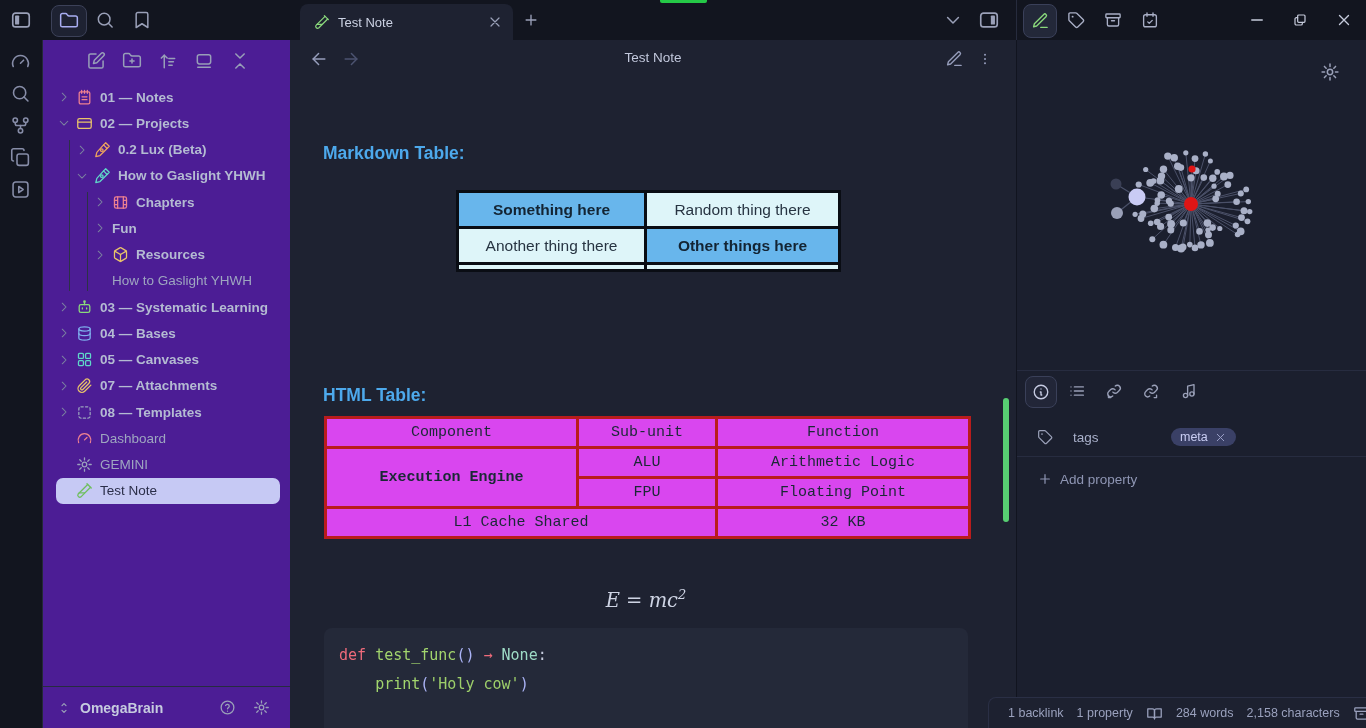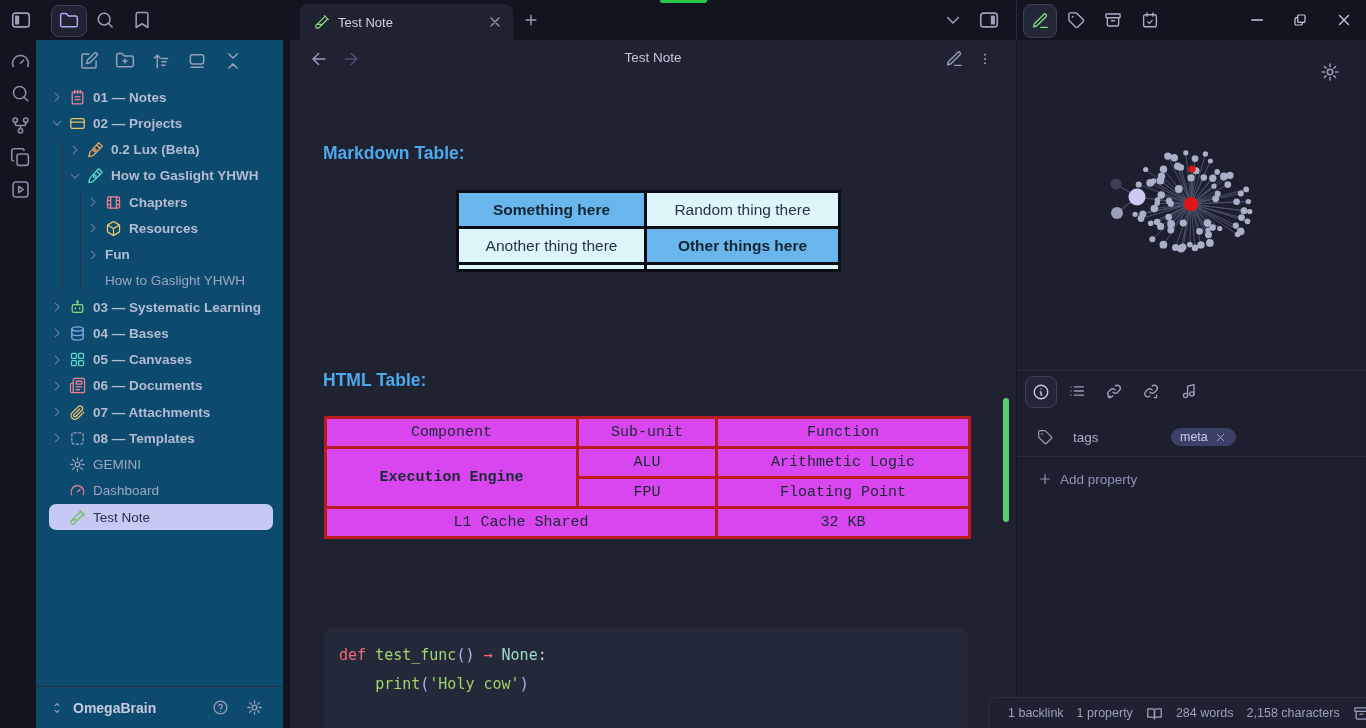--- a/index.html
+++ b/index.html
@@ -24,21 +24,21 @@
   .tb-divider{position:absolute;left:1016px;top:0;width:1px;height:40px;background:#262b3d;}
   .rp-btn{position:absolute;top:4px;width:32px;height:32px;border-radius:8px;display:flex;align-items:center;justify-content:center;color:#a9afc6;}
   .rp-btn.active{border:1px solid #3a4059;background:#232839;color:#8ad97c;}
   .winctl{color:#c6cbdc}
 
   
   .ribbon{position:absolute;left:0;top:40px;width:43px;height:688px;background:#12151f;border-right:1px solid #232838;box-sizing:border-box;}
   .ribbon .icon{position:absolute;left:10px;width:21px;height:21px;color:#878da8;}
 
   
-  .explorer{position:absolute;left:36px;top:40px;width:247px;height:688px;background:#0c4a6e;}
+  .explorer{position:absolute;left:43px;top:40px;width:247px;height:688px;background:#4c1d95;}
   .exp-toolbar .icon{position:absolute;top:11px;width:20px;height:20px;color:#989fb8;}
   .tree{position:absolute;left:0;top:44px;right:0;}
   .tree-row{position:relative;height:26.25px;display:flex;align-items:center;margin:0 10px 0 13px;border-radius:7px;cursor:default;}
   .tree-row .tree-chevron{width:14px;height:14px;color:#7c83a0;margin-right:5px;}
   .tree-row .tree-spacer{width:19px;flex:0 0 auto;}
   .tree-row .tree-icon{width:17px;height:17px;margin-right:7px;}
   .tree-label{font-size:13.5px;color:#9ea6c0;white-space:nowrap;overflow:hidden;}
   .tree-row.bold .tree-label{font-weight:700;color:#b4bbd2;}
   .tree-row.selected{background:#c6c9f4;}
   .tree-row.selected .tree-label{color:#2b2e49;font-weight:400;}
@@ -361,36 +361,36 @@
             </svg>
           </span>
           <span class="tree-label">Chapters</span>
         </div>
         <div class="tree-row bold" style="padding-left:37px">
       <span class="icon tree-chevron">
             <svg viewBox="0 0 24 24" fill="none" stroke="currentColor" stroke-width="1.8" stroke-linecap="round" stroke-linejoin="round">
               <path d="m9 5.5 6.5 6.5L9 18.5"></path>
             </svg>
           </span>
+          <span class="tree-label">Fun</span>
+        </div>
+        <div class="tree-row bold" style="padding-left:37px">
+      <span class="icon tree-chevron">
+            <svg viewBox="0 0 24 24" fill="none" stroke="currentColor" stroke-width="1.8" stroke-linecap="round" stroke-linejoin="round">
+              <path d="m9 5.5 6.5 6.5L9 18.5"></path>
+            </svg>
+          </span>
           <span class="icon tree-icon" style="color:#e9c46a">
             <svg viewBox="0 0 24 24" fill="none" stroke="currentColor" stroke-width="1.8" stroke-linecap="round" stroke-linejoin="round">
               <path d="M20.5 8.2a2 2 0 0 0-1-1.7l-6.5-3.8a2 2 0 0 0-2 0L4.5 6.5a2 2 0 0 0-1 1.7v7.6a2 2 0 0 0 1 1.7l6.5 3.8a2 2 0 0 0 2 0l6.5-3.8a2 2 0 0 0 1-1.7Z"></path>
               <path d="m3.8 7.3 8.2 4.7 8.2-4.7"></path>
               <path d="M12 22V12"></path>
             </svg>
           </span>
           <span class="tree-label">Resources</span>
-        </div>
-        <div class="tree-row bold" style="padding-left:37px">
-      <span class="icon tree-chevron">
-            <svg viewBox="0 0 24 24" fill="none" stroke="currentColor" stroke-width="1.8" stroke-linecap="round" stroke-linejoin="round">
-              <path d="m9 5.5 6.5 6.5L9 18.5"></path>
-            </svg>
-          </span>
-          <span class="tree-label">Fun</span>
         </div>
         <div class="tree-row" style="padding-left:37px">
       <span class="tree-spacer"></span>
           <span class="tree-label">How to Gaslight YHWH</span>
         </div>
         <div class="tree-row bold" style="padding-left:1px">
       <span class="icon tree-chevron">
             <svg viewBox="0 0 24 24" fill="none" stroke="currentColor" stroke-width="1.8" stroke-linecap="round" stroke-linejoin="round">
               <path d="m9 5.5 6.5 6.5L9 18.5"></path>
             </svg>
@@ -435,73 +435,59 @@
             </svg>
           </span>
           <span class="tree-label">05 — Canvases</span>
         </div>
         <div class="tree-row bold" style="padding-left:1px">
       <span class="icon tree-chevron">
             <svg viewBox="0 0 24 24" fill="none" stroke="currentColor" stroke-width="1.8" stroke-linecap="round" stroke-linejoin="round">
               <path d="m9 5.5 6.5 6.5L9 18.5"></path>
             </svg>
           </span>
+          <span class="icon tree-icon" style="color:#e9c46a">
+            <svg viewBox="0 0 24 24" fill="none" stroke="currentColor" stroke-width="1.8" stroke-linecap="round" stroke-linejoin="round">
+              <path d="m21 11.5-8.7 8.7a5.5 5.5 0 0 1-7.8-7.8l8.7-8.7a3.7 3.7 0 0 1 5.2 5.2l-8.8 8.7a1.8 1.8 0 0 1-2.6-2.6l8.1-8"></path>
+            </svg>
+          </span>
+          <span class="tree-label">07 — Attachments</span>
+        </div>
+        <div class="tree-row bold" style="padding-left:1px">
+      <span class="icon tree-chevron">
+            <svg viewBox="0 0 24 24" fill="none" stroke="currentColor" stroke-width="1.8" stroke-linecap="round" stroke-linejoin="round">
+              <path d="m9 5.5 6.5 6.5L9 18.5"></path>
+            </svg>
+          </span>
+          <span class="icon tree-icon" style="color:#9aa2bd">
+            <svg viewBox="0 0 24 24" fill="none" stroke="currentColor" stroke-width="1.8" stroke-linecap="round" stroke-linejoin="round">
+              <rect x="4" y="4" width="16" height="16" rx="3" stroke-dasharray="3.2 3.2"></rect>
+            </svg>
+          </span>
+          <span class="tree-label">08 — Templates</span>
+        </div>
+        <div class="tree-row" style="padding-left:1px">
+      <span class="tree-spacer"></span>
           <span class="icon tree-icon" style="color:#ee8090">
             <svg viewBox="0 0 24 24" fill="none" stroke="currentColor" stroke-width="1.8" stroke-linecap="round" stroke-linejoin="round">
-              <path d="M4 22h16a2 2 0 0 0 2-2V4a2 2 0 0 0-2-2H8a2 2 0 0 0-2 2v16a2 2 0 0 1-2 2Zm0 0a2 2 0 0 1-2-2v-9c0-1.1.9-2 2-2h2"></path>
-              <path d="M18 14h-8M15 18h-5M10 6h8v4h-8Z"></path>
-            </svg>
-          </span>
-          <span class="tree-label">06 — Documents</span>
-        </div>
-        <div class="tree-row bold" style="padding-left:1px">
-      <span class="icon tree-chevron">
-            <svg viewBox="0 0 24 24" fill="none" stroke="currentColor" stroke-width="1.8" stroke-linecap="round" stroke-linejoin="round">
-              <path d="m9 5.5 6.5 6.5L9 18.5"></path>
-            </svg>
-          </span>
-          <span class="icon tree-icon" style="color:#e9c46a">
-            <svg viewBox="0 0 24 24" fill="none" stroke="currentColor" stroke-width="1.8" stroke-linecap="round" stroke-linejoin="round">
-              <path d="m21 11.5-8.7 8.7a5.5 5.5 0 0 1-7.8-7.8l8.7-8.7a3.7 3.7 0 0 1 5.2 5.2l-8.8 8.7a1.8 1.8 0 0 1-2.6-2.6l8.1-8"></path>
-            </svg>
-          </span>
-          <span class="tree-label">07 — Attachments</span>
-        </div>
-        <div class="tree-row bold" style="padding-left:1px">
-      <span class="icon tree-chevron">
-            <svg viewBox="0 0 24 24" fill="none" stroke="currentColor" stroke-width="1.8" stroke-linecap="round" stroke-linejoin="round">
-              <path d="m9 5.5 6.5 6.5L9 18.5"></path>
-            </svg>
-          </span>
-          <span class="icon tree-icon" style="color:#9aa2bd">
-            <svg viewBox="0 0 24 24" fill="none" stroke="currentColor" stroke-width="1.8" stroke-linecap="round" stroke-linejoin="round">
-              <rect x="4" y="4" width="16" height="16" rx="3" stroke-dasharray="3.2 3.2"></rect>
-            </svg>
-          </span>
-          <span class="tree-label">08 — Templates</span>
+              <path d="m12 14 3.5-3.5"></path>
+              <path d="M20.3 17.7a9 9 0 1 0-16.6 0"></path>
+            </svg>
+          </span>
+          <span class="tree-label">Dashboard</span>
         </div>
         <div class="tree-row" style="padding-left:1px">
       <span class="tree-spacer"></span>
           <span class="icon tree-icon" style="color:#9aa2bd">
             <svg viewBox="0 0 24 24" fill="none" stroke="currentColor" stroke-width="1.8" stroke-linecap="round" stroke-linejoin="round">
               <circle cx="12" cy="12" r="3.2"></circle>
               <path d="M12 2.5v3M12 18.5v3M2.5 12h3M18.5 12h3M5.3 5.3l2.1 2.1M16.6 16.6l2.1 2.1M18.7 5.3l-2.1 2.1M7.4 16.6l-2.1 2.1"></path>
             </svg>
           </span>
           <span class="tree-label">GEMINI</span>
-        </div>
-        <div class="tree-row" style="padding-left:1px">
-      <span class="tree-spacer"></span>
-          <span class="icon tree-icon" style="color:#ee8090">
-            <svg viewBox="0 0 24 24" fill="none" stroke="currentColor" stroke-width="1.8" stroke-linecap="round" stroke-linejoin="round">
-              <path d="m12 14 3.5-3.5"></path>
-              <path d="M20.3 17.7a9 9 0 1 0-16.6 0"></path>
-            </svg>
-          </span>
-          <span class="tree-label">Dashboard</span>
         </div>
         <div class="tree-row selected" style="padding-left:1px">
       <span class="tree-spacer"></span>
           <span class="icon tree-icon" style="color:#6fbf5e">
             <svg viewBox="0 0 24 24" fill="none" stroke="currentColor" stroke-width="1.8" stroke-linecap="round" stroke-linejoin="round">
               <path d="M20.5 7.5 7 21a2.9 2.9 0 0 1-4-4L16.5 3.5"></path>
               <path d="m15.5 2.5 6 6"></path>
               <path d="M12 15.5H4.5"></path>
             </svg>
           </span>
@@ -578,21 +564,21 @@
               <td>Another thing there</td>
               <td class="hdr">Other things here</td>
             </tr>
             <tr class="thin">
               <td></td>
               <td></td>
             </tr>
           </tbody>
         </table>
 
-      <div class="md-heading" style="top:290px">HTML Table:</div>
+      <div class="md-heading" style="top:305px">HTML Table:</div>
       <table class="html-table" id="html-table">
           <colgroup>
             <col style="width:252px">
             <col style="width:139px">
             <col style="width:253px">
           </colgroup>
           <tbody>
             <tr>
               <td>Component</td>
               <td>Sub-unit</td>
@@ -607,20 +593,21 @@
               <td>FPU</td>
               <td>Floating Point</td>
             </tr>
             <tr>
               <td colspan="2">L1 Cache Shared</td>
               <td>32 KB</td>
             </tr>
           </tbody>
         </table>
 
+      <div class="math-block"><span>E = mc</span><sup>2</sup></div>
 
       <div class="code-block" id="code-block"><div class="code-line"><span class="tk-kw">def </span><span class="tk-fn">test_func</span><span class="tk-pn">()</span><span class="tk-pl"> </span><span class="tk-kw">→</span><span class="tk-pl"> </span><span class="tk-tp">None</span><span class="tk-pl">:</span></div><div class="code-line"><span class="tk-pl">    </span><span class="tk-fn">print</span><span class="tk-pn">(</span><span class="tk-st">'Holy cow'</span><span class="tk-pn">)</span></div><div class="code-line">&nbsp;</div><div class="code-line"></div></div>
 
       <div class="scroll-thumb"></div>
     </div>
   </div>
 
   <div class="rightpanel">
     <span class="rp-gear icon">
         <svg viewBox="0 0 24 24" fill="none" stroke="currentColor" stroke-width="1.8" stroke-linecap="round" stroke-linejoin="round">

